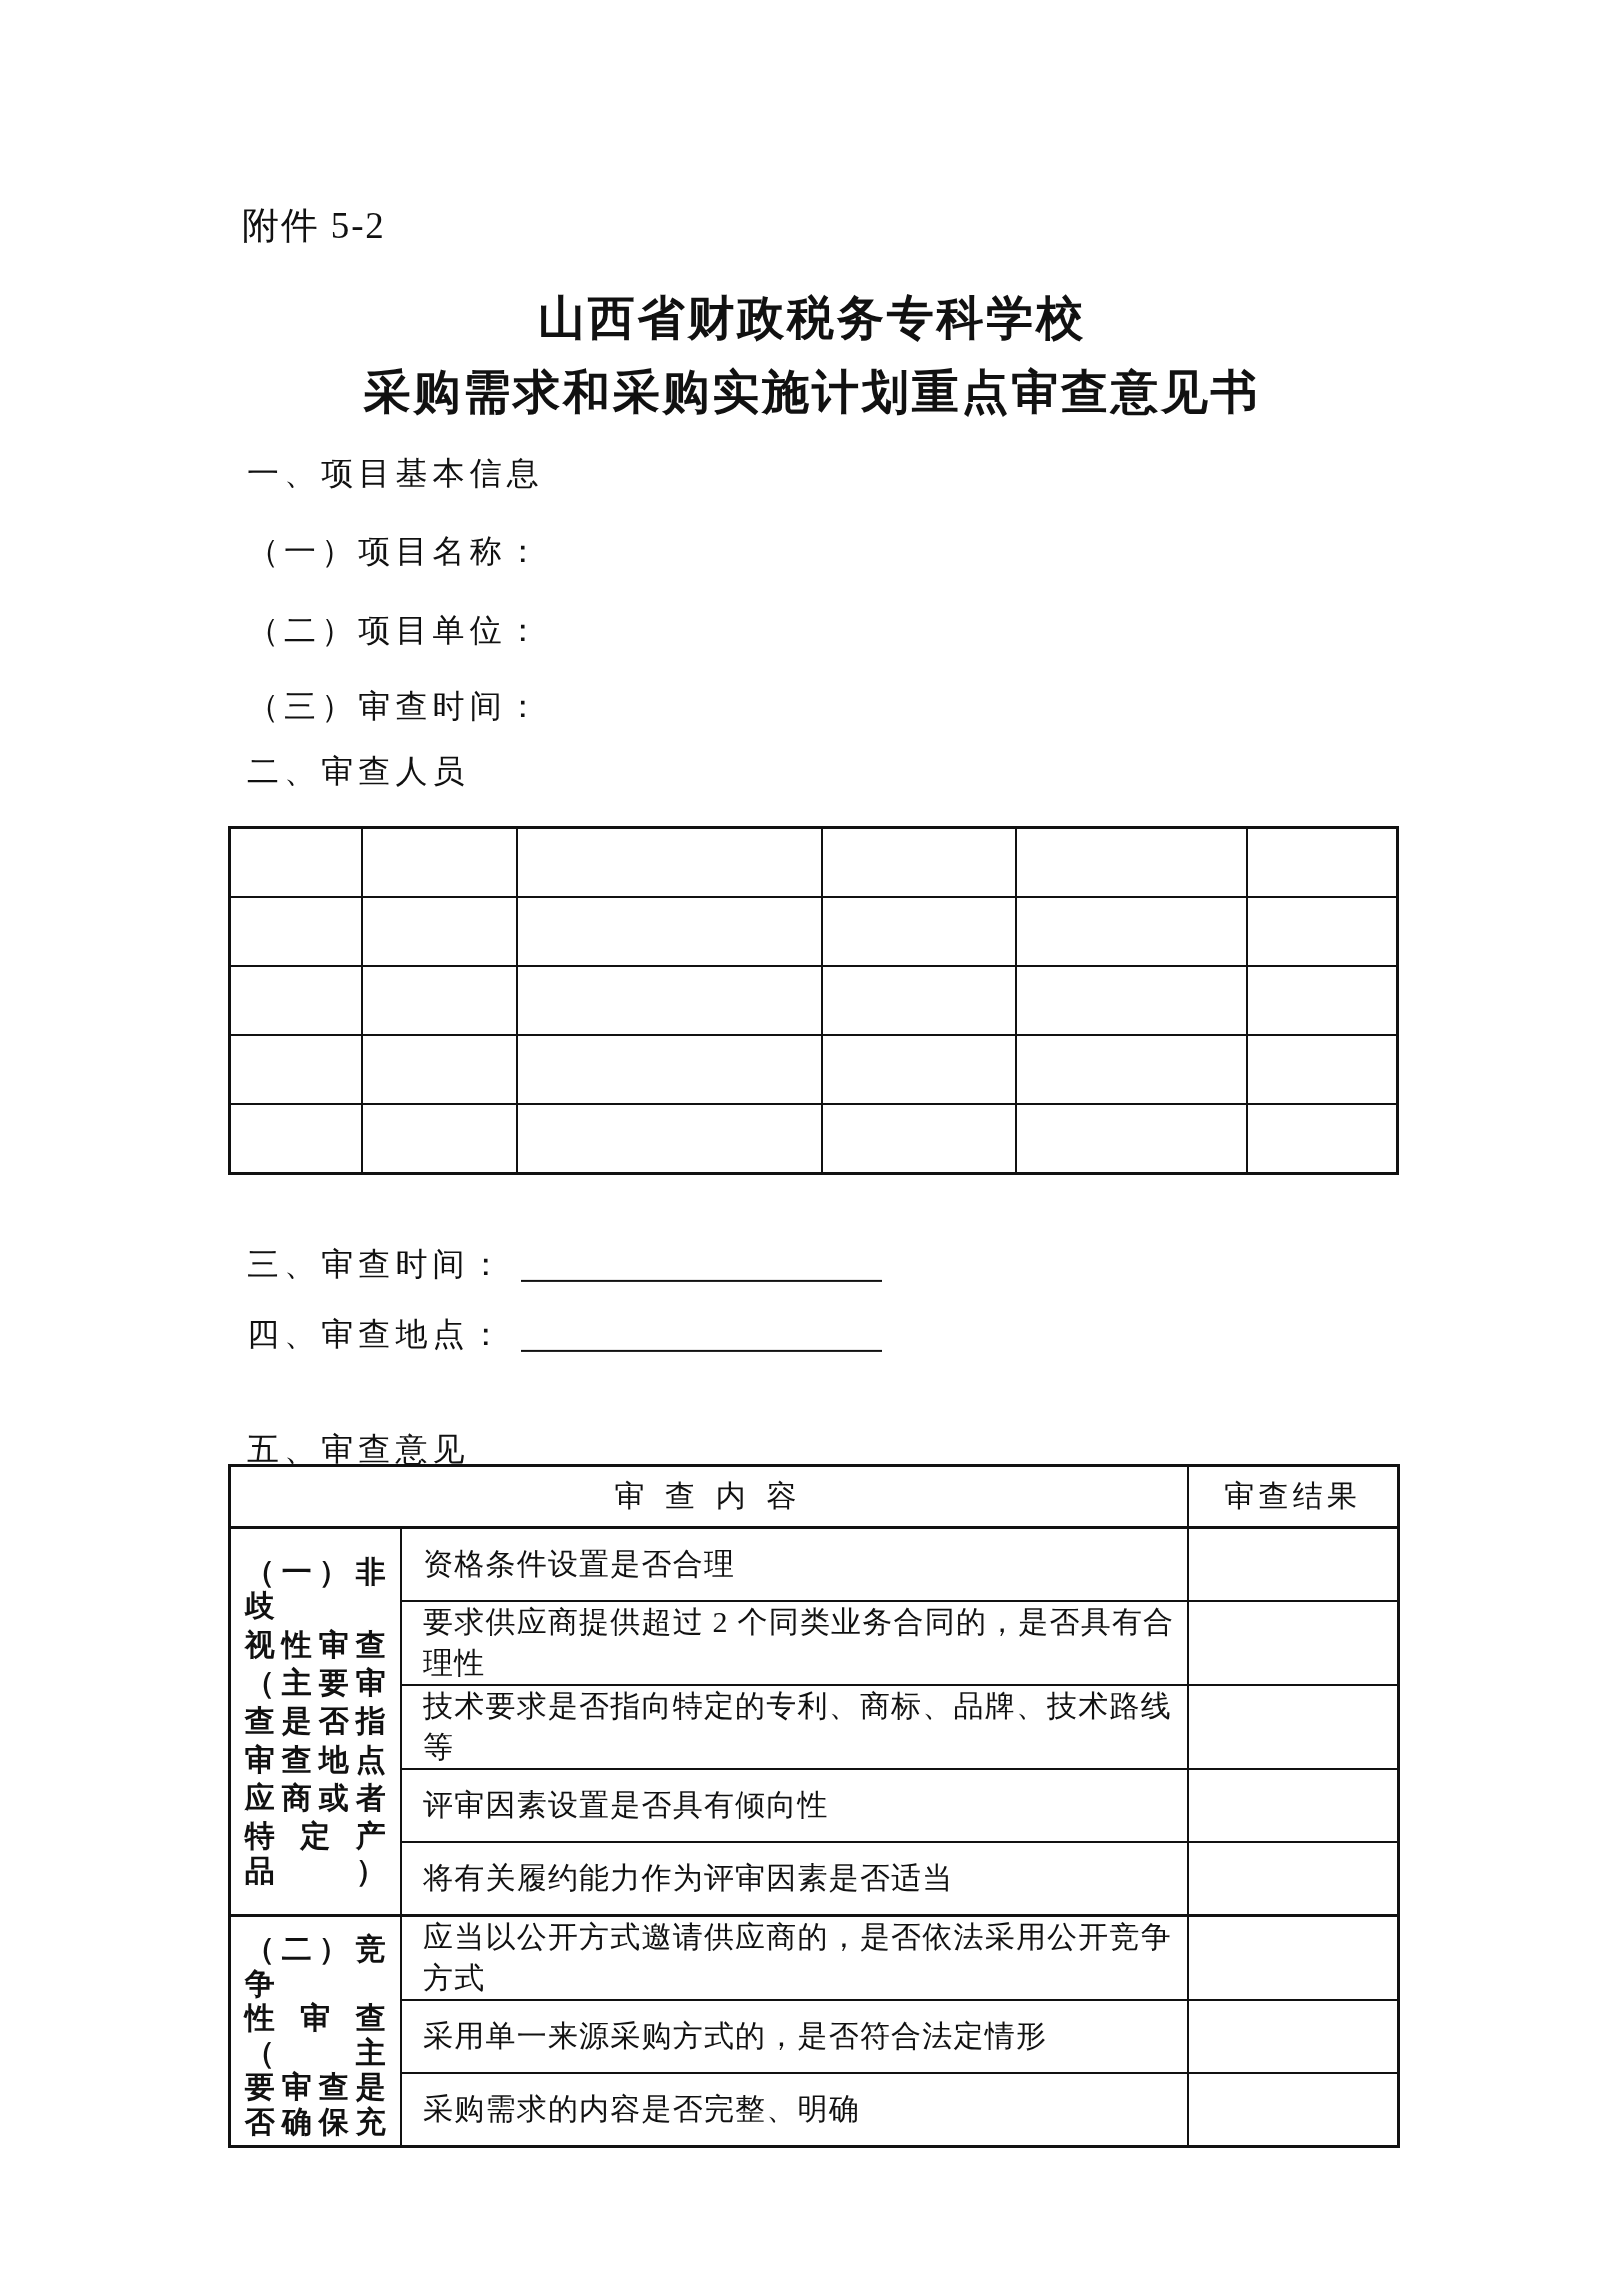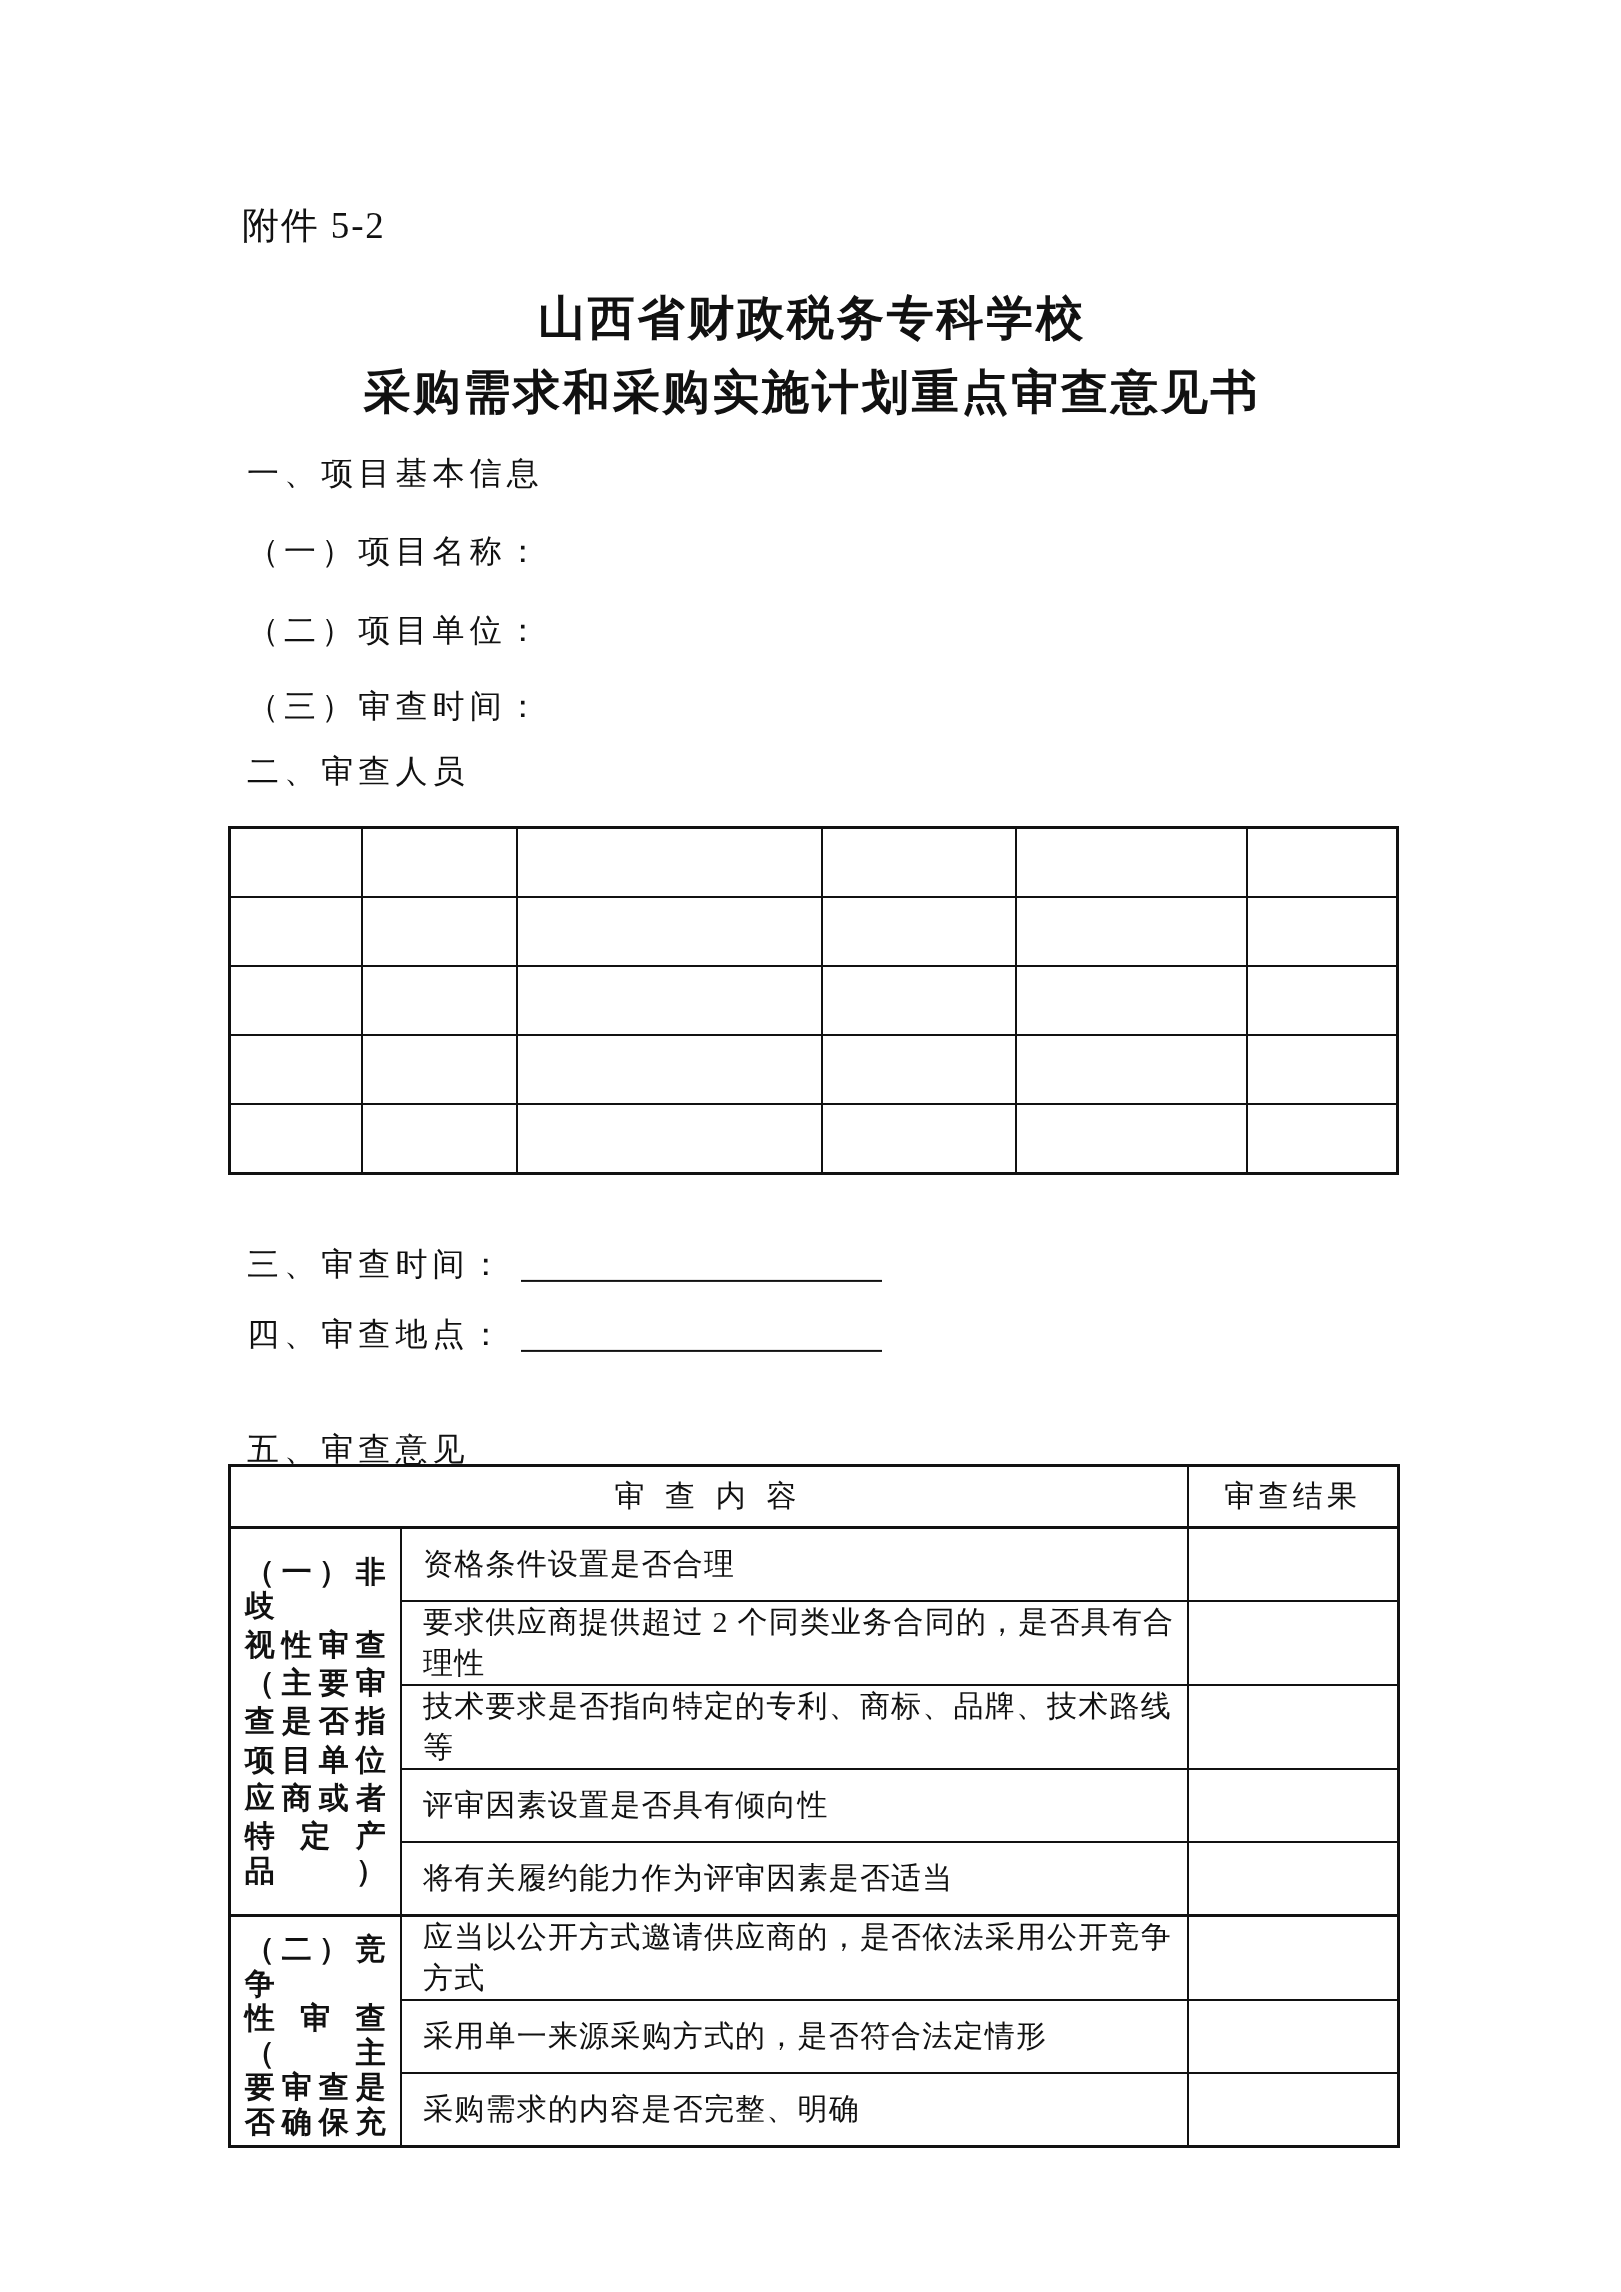--- a/index.html
+++ b/index.html
@@ -226,21 +226,21 @@
         <td class="hdr-result">审查结果</td>
       </tr>
 
       <tr class="row group-start">
         <td rowspan="5" class="label-cell">
           <div class="label-lines g1">
             <div class="label-line">（一）非歧</div>
             <div class="label-line">视性审查</div>
             <div class="label-line">（主要审</div>
             <div class="label-line">查是否指</div>
-            <div class="label-line">项目单位</div>
+            <div class="label-line">审查地点</div>
             <div class="label-line">应商或者</div>
             <div class="label-line">特定产品）</div>
           </div>
         </td>
         <td class="content-cell">资格条件设置是否合理</td>
         <td class="result-cell"></td>
       </tr>
       <tr class="row">
         <td class="content-cell">要求供应商提供超过 2 个同类业务合同的，是否具有合理性</td>
         <td class="result-cell"></td>

